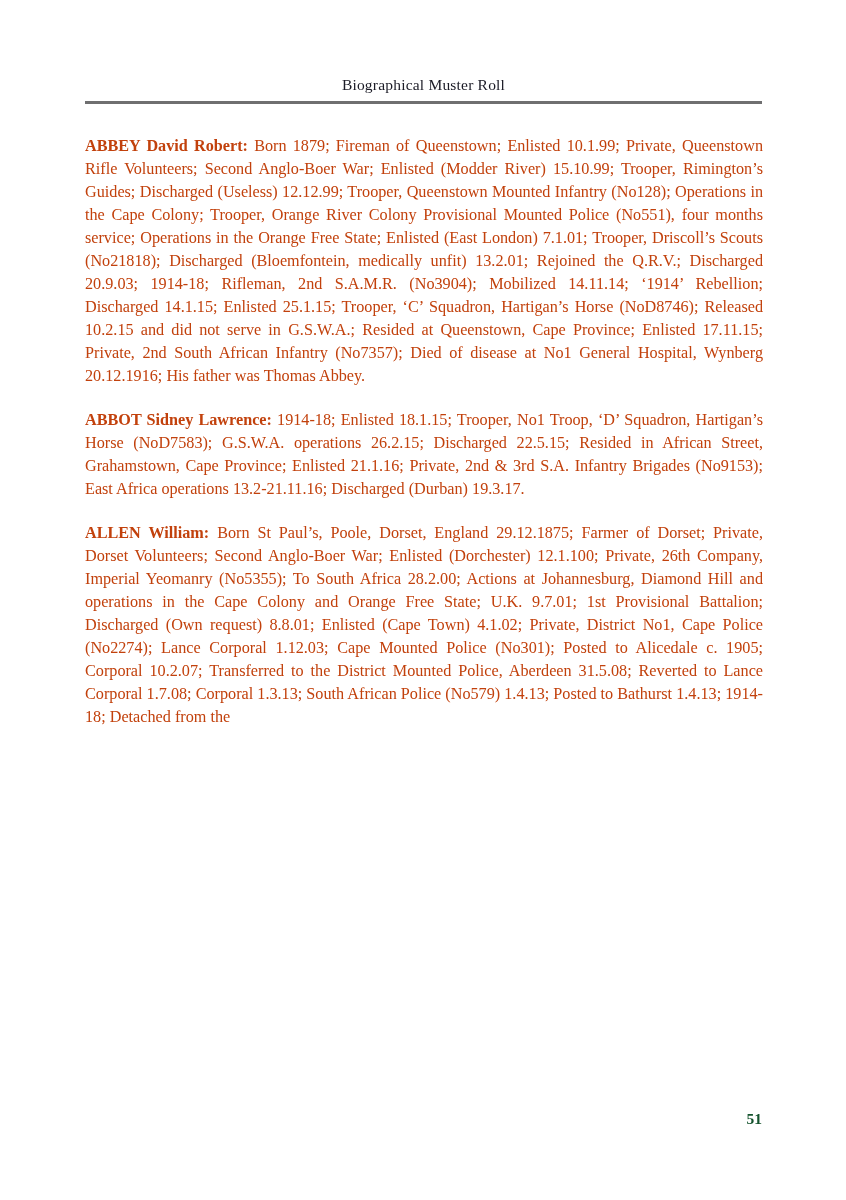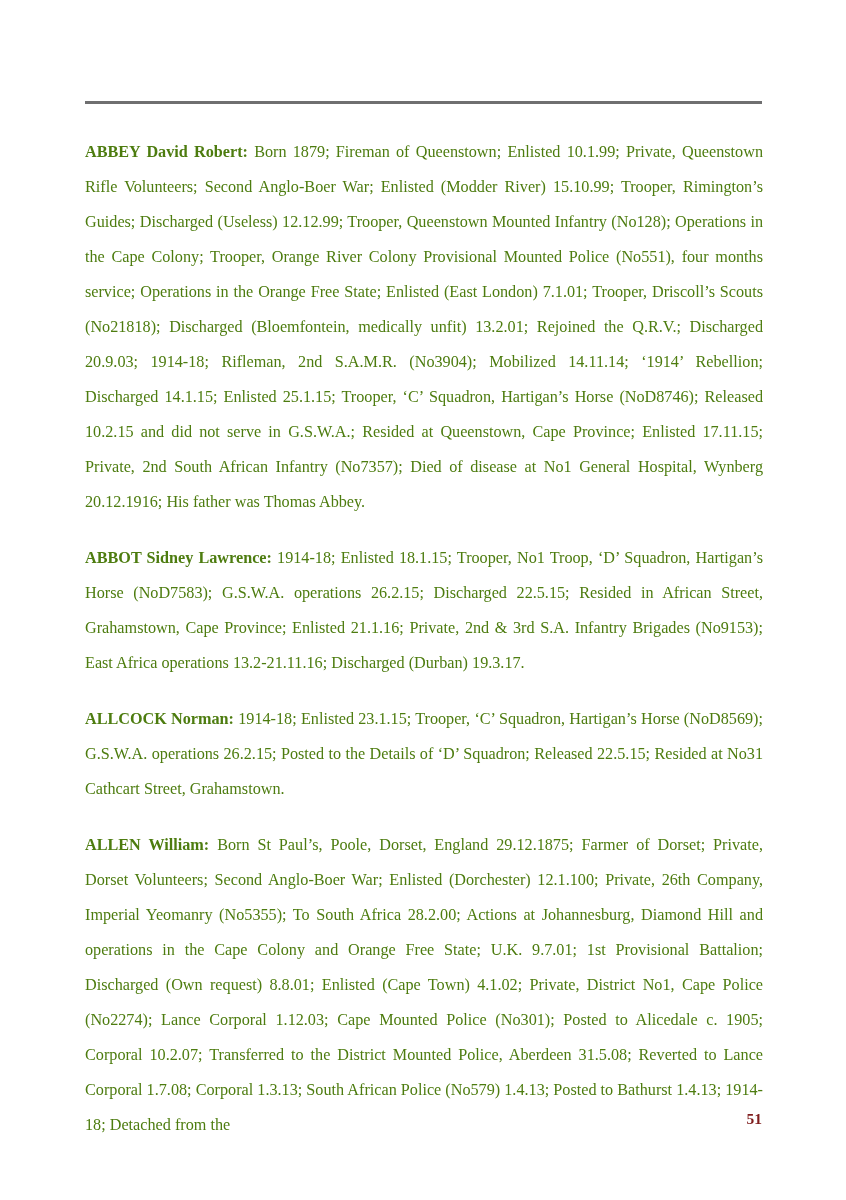--- a/index.html
+++ b/index.html
@@ -38,57 +38,57 @@
   .content {
     position: absolute;
     left: 85px;
     top: 135px;
     width: 678px;
   }
   .entry {
     margin: 0 0 21px 0;
     padding: 0;
     font-size: 16.2px;
-    line-height: 35px;
+    line-height: 23px;
     text-align: justify;
     text-justify: inter-word;
     -webkit-hyphens: auto;
     hyphens: auto;
-    color: #4d7c0f;
+    color: #c2410c;
   }
   .entry:last-child {
     margin-bottom: 9px;
   }
   .entry .surname {
     font-weight: bold;
   }
   .page-number {
     position: absolute;
     right: 84px;
     bottom: 72px;
     font-size: 15.5px;
     font-weight: bold;
-    color: #7f1d1d;
+    color: #14532d;
     font-family: "Liberation Serif", "DejaVu Serif", serif;
   }
 </style>
 </head>
 <body>
 
 <div class="page">
 
+  <div class="header">Biographical Muster Roll</div>
   <div class="header-rule"></div>
 
   <div class="content">
 
     <p class="entry"><span class="surname">ABBEY David Robert:</span><span> Born 1879; Fireman of Queenstown; Enlisted 10.1.99; Private, Queenstown Rifle Volunteers; Second Anglo-Boer War; Enlisted (Modder River) 15.10.99; Trooper, Rimington’s Guides; Discharged (Useless) 12.12.99; Trooper, Queenstown Mounted Infantry (No128); Operations in the Cape Colony; Trooper, Orange River Colony Provisional Mounted Police (No551), four months service; Operations in the Orange Free State; Enlisted (East London) 7.1.01; Trooper, Driscoll’s Scouts (No21818); Discharged (Bloemfontein, medically unfit) 13.2.01; Rejoined the Q.R.V.; Discharged 20.9.03; 1914-18; Rifleman, 2nd S.A.M.R. (No3904); Mobilized 14.11.14; ‘1914’ Rebellion; Discharged 14.1.15; Enlisted 25.1.15; Trooper, ‘C’ Squadron, Hartigan’s Horse (NoD8746); Released 10.2.15 and did not serve in G.S.W.A.; Resided at Queenstown, Cape Province; Enlisted 17.11.15; Private, 2nd South African Infantry (No7357); Died of disease at No1 General Hospital, Wynberg 20.12.1916; His father was Thomas Abbey.</span></p>
 
     <p class="entry"><span class="surname">ABBOT Sidney Lawrence:</span><span> 1914-18; Enlisted 18.1.15; Trooper, No1 Troop, ‘D’ Squadron, Hartigan’s Horse (NoD7583); G.S.W.A. operations 26.2.15; Discharged 22.5.15; Resided in African Street, Grahamstown, Cape Province; Enlisted 21.1.16; Private, 2nd &amp; 3rd S.A. Infantry Brigades (No9153); East Africa operations 13.2-21.11.16; Discharged (Durban) 19.3.17.</span></p>
 
-    <p class="entry"><span class="surname">ALLCOCK Norman:</span><span> 1914-18; Enlisted 23.1.15; Trooper, ‘C’ Squadron, Hartigan’s Horse (NoD8569); G.S.W.A. operations 26.2.15; Posted to the Details of ‘D’ Squadron; Released 22.5.15; Resided at No31 Cathcart Street, Grahamstown.</span></p>
 
 
     <p class="entry"><span class="surname">ALLEN William:</span><span> Born St Paul’s, Poole, Dorset, England 29.12.1875; Farmer of Dorset; Private, Dorset Volunteers; Second Anglo-Boer War; Enlisted (Dorchester) 12.1.100; Private, 26th Company, Imperial Yeomanry (No5355); To South Africa 28.2.00; Actions at Johannesburg, Diamond Hill and operations in the Cape Colony and Orange Free State; U.K. 9.7.01; 1st Provisional Battalion; Discharged (Own request) 8.8.01; Enlisted (Cape Town) 4.1.02; Private, District No1, Cape Police (No2274); Lance Corporal 1.12.03; Cape Mounted Police (No301); Posted to Alicedale c. 1905; Corporal 10.2.07; Transferred to the District Mounted Police, Aberdeen 31.5.08; Reverted to Lance Corporal 1.7.08; Corporal 1.3.13; South African Police (No579) 1.4.13; Posted to Bathurst 1.4.13; 1914-18; Detached from the</span></p>
 
   </div>
 
   <div class="page-number">51</div>
 
 </div>
 

